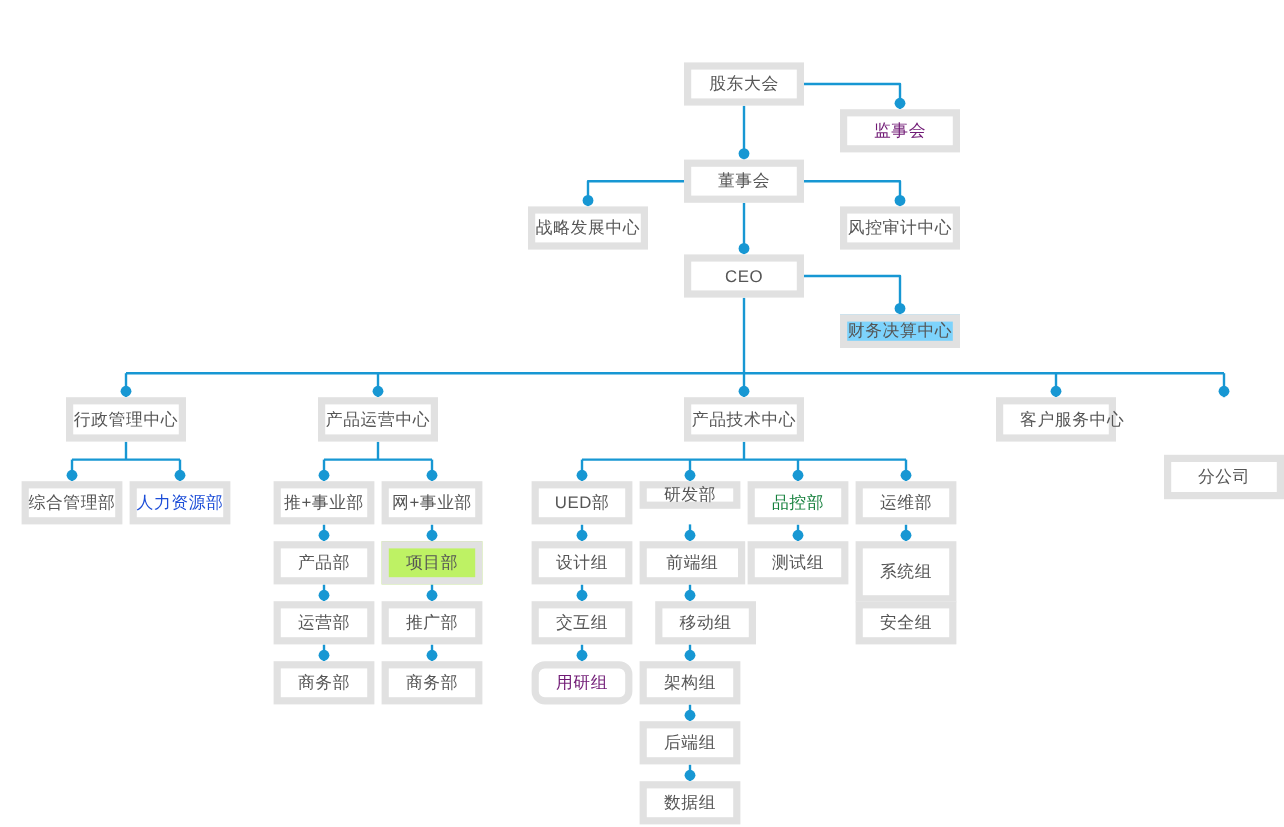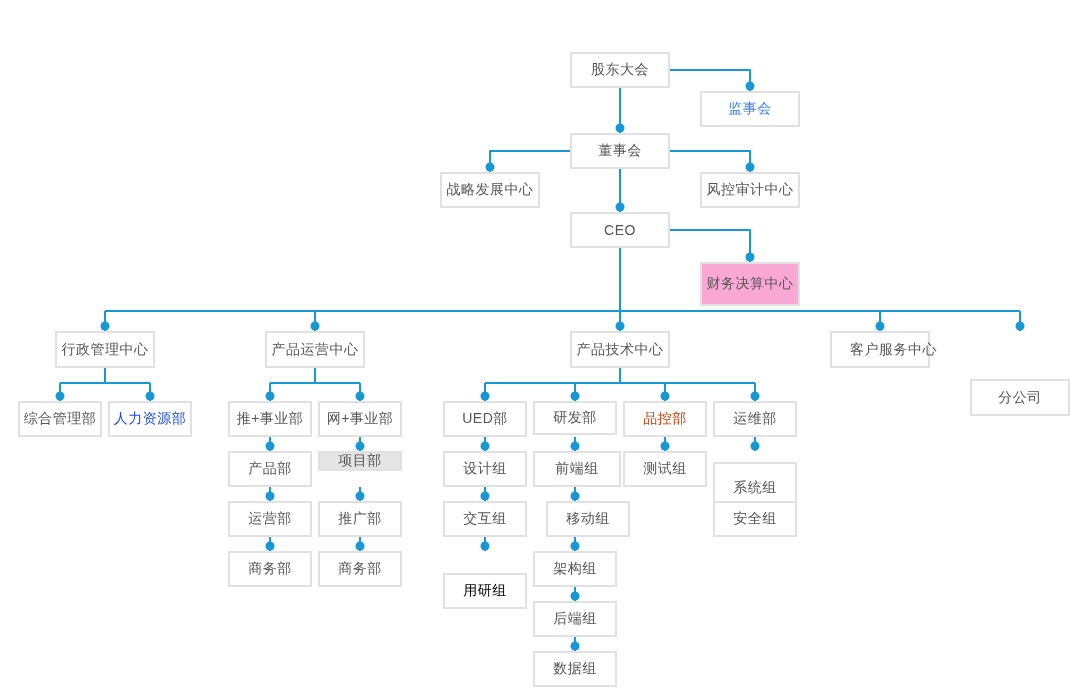--- a/index.html
+++ b/index.html
@@ -20,21 +20,21 @@
     left: 0;
     top: 0;
     width: 1070px;
     height: 689px;
     pointer-events: none;
   }
   .node {
     position: absolute;
     box-sizing: border-box;
     background: #ffffff;
-    border: 2px solid #c4b5fd;
+    border: 6px solid #c4b5fd;
     display: flex;
     align-items: center;
     justify-content: center;
     font-size: 14px;
     color: #555555;
     letter-spacing: 0.5px;
     white-space: nowrap;
     z-index: 2;
   }
 </style>
@@ -120,36 +120,36 @@
       <circle cx="575" cy="596" r="4.5" fill="#1797d3"></circle>
       <circle cx="575" cy="646" r="4.5" fill="#1797d3"></circle>
       <circle cx="665" cy="446" r="4.5" fill="#1797d3"></circle>
       <circle cx="755" cy="446" r="4.5" fill="#1797d3"></circle>
       <circle cx="755" cy="496" r="4.5" fill="#1797d3"></circle>
     </svg>
   <div id="nodes">
       <div class="node" style="left: 570px; top: 52px; width: 100px; height: 36px; border-color: rgb(225, 225, 225); background: rgb(255, 255, 255); color: rgb(85, 85, 85);">
         <span>股东大会</span>
       </div>
-      <div class="node" style="left: 700px; top: 91px; width: 100px; height: 36px; border-color: rgb(225, 225, 225); background: rgb(255, 255, 255); color: #3b82f6;">
+      <div class="node" style="left: 700px; top: 91px; width: 100px; height: 36px; border-color: rgb(225, 225, 225); background: rgb(255, 255, 255); color: #701a75;">
         <span>监事会</span>
       </div>
       <div class="node" style="left: 570px; top: 133px; width: 100px; height: 36px; border-color: rgb(225, 225, 225); background: rgb(255, 255, 255); color: rgb(85, 85, 85);">
         <span>董事会</span>
       </div>
       <div class="node" style="left: 440px; top: 172px; width: 100px; height: 36px; border-color: rgb(225, 225, 225); background: rgb(255, 255, 255); color: rgb(85, 85, 85);">
         <span>战略发展中心</span>
       </div>
       <div class="node" style="left: 700px; top: 172px; width: 100px; height: 36px; border-color: rgb(225, 225, 225); background: rgb(255, 255, 255); color: rgb(85, 85, 85);">
         <span>风控审计中心</span>
       </div>
       <div class="node" style="left: 570px; top: 212px; width: 100px; height: 36px; border-color: rgb(225, 225, 225); background: rgb(255, 255, 255); color: rgb(85, 85, 85);">
         <span>CEO</span>
       </div>
-      <div class="node" style="left: 700px; top: 262px; width: 100px; height: 44px; border-color: rgb(225, 225, 225); background: #f9a8d4; color: rgb(85, 85, 85);">
+      <div class="node" style="left: 700px; top: 262px; width: 100px; height: 28px; border-color: rgb(225, 225, 225); background: #7dd3fc; color: rgb(85, 85, 85);">
         <span>财务决算中心</span>
       </div>
       <div class="node" style="left: 55px; top: 331px; width: 100px; height: 37px; border-color: rgb(225, 225, 225); background: rgb(255, 255, 255); color: rgb(85, 85, 85);">
         <span>行政管理中心</span>
       </div>
       <div class="node" style="left: 265px; top: 331px; width: 100px; height: 37px; border-color: rgb(225, 225, 225); background: rgb(255, 255, 255); color: rgb(85, 85, 85);">
         <span>产品运营中心</span>
       </div>
       <div class="node" style="left: 570px; top: 331px; width: 100px; height: 37px; border-color: rgb(225, 225, 225); background: rgb(255, 255, 255); color: rgb(85, 85, 85);">
         <span>产品技术中心</span>
@@ -168,45 +168,45 @@
       </div>
       <div class="node" style="left: 228px; top: 401px; width: 84px; height: 36px; border-color: rgb(225, 225, 225); background: rgb(255, 255, 255); color: rgb(85, 85, 85);">
         <span>推+事业部</span>
       </div>
       <div class="node" style="left: 318px; top: 401px; width: 84px; height: 36px; border-color: rgb(225, 225, 225); background: rgb(255, 255, 255); color: rgb(85, 85, 85);">
         <span>网+事业部</span>
       </div>
       <div class="node" style="left: 443px; top: 401px; width: 84px; height: 36px; border-color: rgb(225, 225, 225); background: rgb(255, 255, 255); color: rgb(85, 85, 85);">
         <span>UED部</span>
       </div>
-      <div class="node" style="left: 533px; top: 401px; width: 84px; height: 34px; border-color: rgb(225, 225, 225); background: rgb(255, 255, 255); color: rgb(85, 85, 85);">
+      <div class="node" style="left: 533px; top: 401px; width: 84px; height: 23px; border-color: rgb(225, 225, 225); background: rgb(255, 255, 255); color: rgb(85, 85, 85);">
         <span>研发部</span>
       </div>
-      <div class="node" style="left: 623px; top: 401px; width: 84px; height: 36px; border-color: rgb(225, 225, 225); background: rgb(255, 255, 255); color: #c2410c;">
+      <div class="node" style="left: 623px; top: 401px; width: 84px; height: 36px; border-color: rgb(225, 225, 225); background: rgb(255, 255, 255); color: #15803d;">
         <span>品控部</span>
       </div>
       <div class="node" style="left: 713px; top: 401px; width: 84px; height: 36px; border-color: rgb(225, 225, 225); background: rgb(255, 255, 255); color: rgb(85, 85, 85);">
         <span>运维部</span>
       </div>
       <div class="node" style="left: 228px; top: 451px; width: 84px; height: 36px; border-color: rgb(225, 225, 225); background: rgb(255, 255, 255); color: rgb(85, 85, 85);">
         <span>产品部</span>
       </div>
-      <div class="node" style="left: 318px; top: 451px; width: 84px; height: 20px; border-color: rgb(225, 225, 225); background: #e5e5e5; color: rgb(85, 85, 85);">
+      <div class="node" style="left: 318px; top: 451px; width: 84px; height: 36px; border-color: rgb(225, 225, 225); background: #bef264; color: rgb(85, 85, 85);">
         <span>项目部</span>
       </div>
       <div class="node" style="left: 443px; top: 451px; width: 84px; height: 36px; border-color: rgb(225, 225, 225); background: rgb(255, 255, 255); color: rgb(85, 85, 85);">
         <span>设计组</span>
       </div>
       <div class="node" style="left: 533px; top: 451px; width: 88px; height: 36px; border-color: rgb(225, 225, 225); background: rgb(255, 255, 255); color: rgb(85, 85, 85);">
         <span>前端组</span>
       </div>
       <div class="node" style="left: 623px; top: 451px; width: 84px; height: 36px; border-color: rgb(225, 225, 225); background: rgb(255, 255, 255); color: rgb(85, 85, 85);">
         <span>测试组</span>
       </div>
-      <div class="node" style="left: 713px; top: 451px; width: 84px; height: 51px; border-color: rgb(225, 225, 225); background: rgb(255, 255, 255); color: rgb(85, 85, 85); margin-top: 11px;">
+      <div class="node" style="left: 713px; top: 451px; width: 84px; height: 51px; border-color: rgb(225, 225, 225); background: rgb(255, 255, 255); color: rgb(85, 85, 85);">
         <span>系统组</span>
       </div>
       <div class="node" style="left: 228px; top: 501px; width: 84px; height: 36px; border-color: rgb(225, 225, 225); background: rgb(255, 255, 255); color: rgb(85, 85, 85);">
         <span>运营部</span>
       </div>
       <div class="node" style="left: 318px; top: 501px; width: 84px; height: 36px; border-color: rgb(225, 225, 225); background: rgb(255, 255, 255); color: rgb(85, 85, 85);">
         <span>推广部</span>
       </div>
       <div class="node" style="left: 443px; top: 501px; width: 84px; height: 36px; border-color: rgb(225, 225, 225); background: rgb(255, 255, 255); color: rgb(85, 85, 85);">
         <span>交互组</span>
@@ -216,21 +216,21 @@
       </div>
       <div class="node" style="left: 713px; top: 501px; width: 84px; height: 36px; border-color: rgb(225, 225, 225); background: rgb(255, 255, 255); color: rgb(85, 85, 85);">
         <span>安全组</span>
       </div>
       <div class="node" style="left: 228px; top: 551px; width: 84px; height: 36px; border-color: rgb(225, 225, 225); background: rgb(255, 255, 255); color: rgb(85, 85, 85);">
         <span>商务部</span>
       </div>
       <div class="node" style="left: 318px; top: 551px; width: 84px; height: 36px; border-color: rgb(225, 225, 225); background: rgb(255, 255, 255); color: rgb(85, 85, 85);">
         <span>商务部</span>
       </div>
-      <div class="node" style="left: 443px; top: 573px; width: 84px; height: 36px; border-color: rgb(225, 225, 225); background: rgb(255, 255, 255); color: #000000;">
+      <div class="node" style="left: 443px; top: 551px; width: 84px; height: 36px; border-color: rgb(225, 225, 225); background: rgb(255, 255, 255); color: #701a75; border-radius: 11px;">
         <span>用研组</span>
       </div>
       <div class="node" style="left: 533px; top: 551px; width: 84px; height: 36px; border-color: rgb(225, 225, 225); background: rgb(255, 255, 255); color: rgb(85, 85, 85);">
         <span>架构组</span>
       </div>
       <div class="node" style="left: 533px; top: 601px; width: 84px; height: 36px; border-color: rgb(225, 225, 225); background: rgb(255, 255, 255); color: rgb(85, 85, 85);">
         <span>后端组</span>
       </div>
       <div class="node" style="left: 533px; top: 651px; width: 84px; height: 36px; border-color: rgb(225, 225, 225); background: rgb(255, 255, 255); color: rgb(85, 85, 85);">
         <span>数据组</span>

